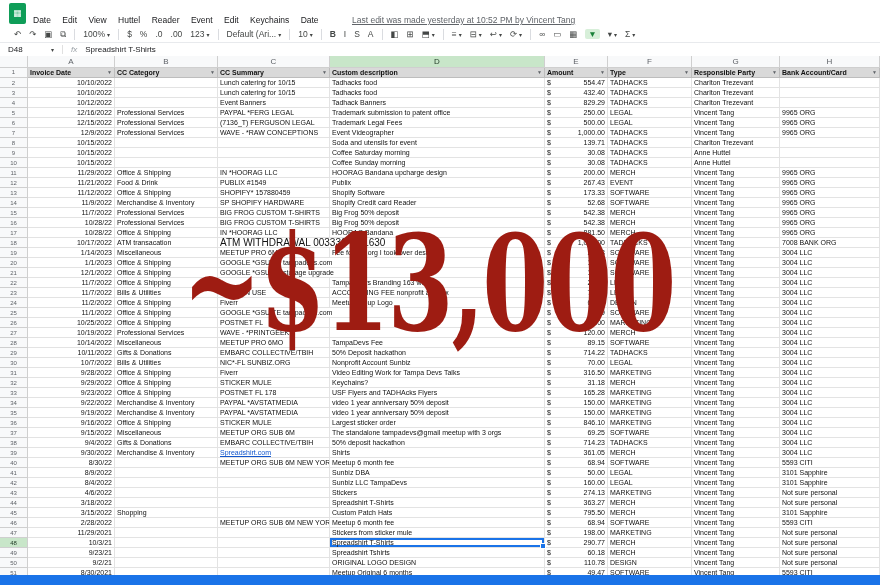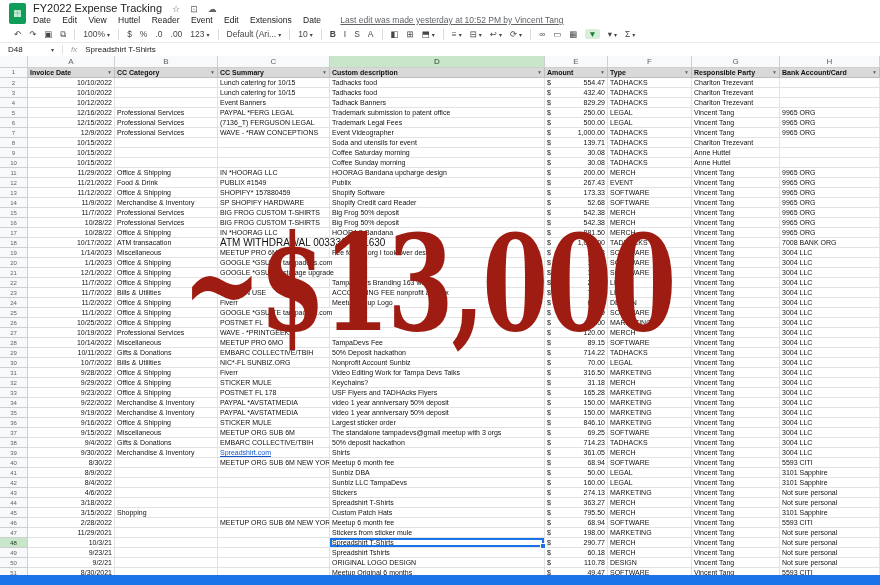--- a/index.html
+++ b/index.html
@@ -6,21 +6,21 @@
   body{width:880px;height:585px;overflow:hidden;position:relative;background:#fff;
        font-family:"Liberation Sans", sans-serif;-webkit-font-smoothing:antialiased;}
   
   #titlebar{position:absolute;top:0;left:0;width:880px;height:26px;background:#fff;}
   #sheets-logo{position:absolute;left:9px;top:3px;width:17px;height:21px;background:#0f9d58;
        border-radius:2px;color:#fff;font-size:9px;line-height:21px;text-align:center;}
   #title-line{position:absolute;left:33px;top:2px;height:13px;font-size:11px;color:#202124;white-space:nowrap;}
   #title-line .tbicon{color:#5f6368;font-size:9px;margin-left:7px;}
   #menu-line{position:absolute;left:33px;top:15px;height:11px;font-size:8.5px;color:#202124;white-space:nowrap;}
   #menu-line span.menu{margin-right:9px;cursor:default;}
-  #last-edit{color:#5f6368;text-decoration:underline;margin-left:8px;}
+  #last-edit{color:#5f6368;text-decoration:underline;margin-left:22px;}
   
   #toolbar{position:absolute;top:26px;left:0;width:880px;height:17px;background:#fff;
        border-bottom:1px solid #e8eaed;display:flex;align-items:center;padding-left:10px;box-sizing:border-box;}
   .tbtn{color:#444746;font-size:8.5px;margin:0 4px;white-space:nowrap;}
   .tbtn.bold{font-weight:bold;}
   .tsep{width:1px;height:11px;background:#dadce0;margin:0 4px;}
   .tcaret{font-size:6px;color:#444746;margin-left:2px;}
   .active-filter{background:#d7efd9;color:#188038;border-radius:2px;padding:0 3px;}
   
   #formula-row{position:absolute;top:43px;left:0;width:880px;height:13px;background:#fff;
@@ -51,35 +51,29 @@
       font-family:"DejaVu Serif", serif;font-weight:bold;font-size:132px;letter-spacing:-3px;
       color:#9e1c12;white-space:nowrap;transform:scaleX(0.72);transform-origin:left center;
       z-index:40;pointer-events:none;}
   #bottom-bar{position:absolute;left:0;top:575px;width:880px;height:10px;background:#1a73e8;z-index:50;}
 </style>
 </head>
 <body>
 
 <div id="titlebar">
   <div id="sheets-logo">▦</div>
-  <div id="title-line">
-    <span>FY2022 Expense Tracking</span>
-    <span class="tbicon">☆</span>
-    <span class="tbicon">⊡</span>
-    <span class="tbicon">☁</span>
-  </div>
   <div id="menu-line">
     <span class="menu">Date</span>
     <span class="menu">Edit</span>
     <span class="menu">View</span>
     <span class="menu">Huttel</span>
     <span class="menu">Reader</span>
     <span class="menu">Event</span>
     <span class="menu">Edit</span>
-    <span class="menu">Extensions</span>
+    <span class="menu">Keychains</span>
     <span class="menu">Date</span>
     <span id="last-edit">Last edit was made yesterday at 10:52 PM by Vincent Tang</span>
   </div>
 </div>
 
 <div id="toolbar">
     <span class="tbtn">↶</span>
     <span class="tbtn">↷</span>
     <span class="tbtn">▣</span>
     <span class="tbtn">⧉</span>

